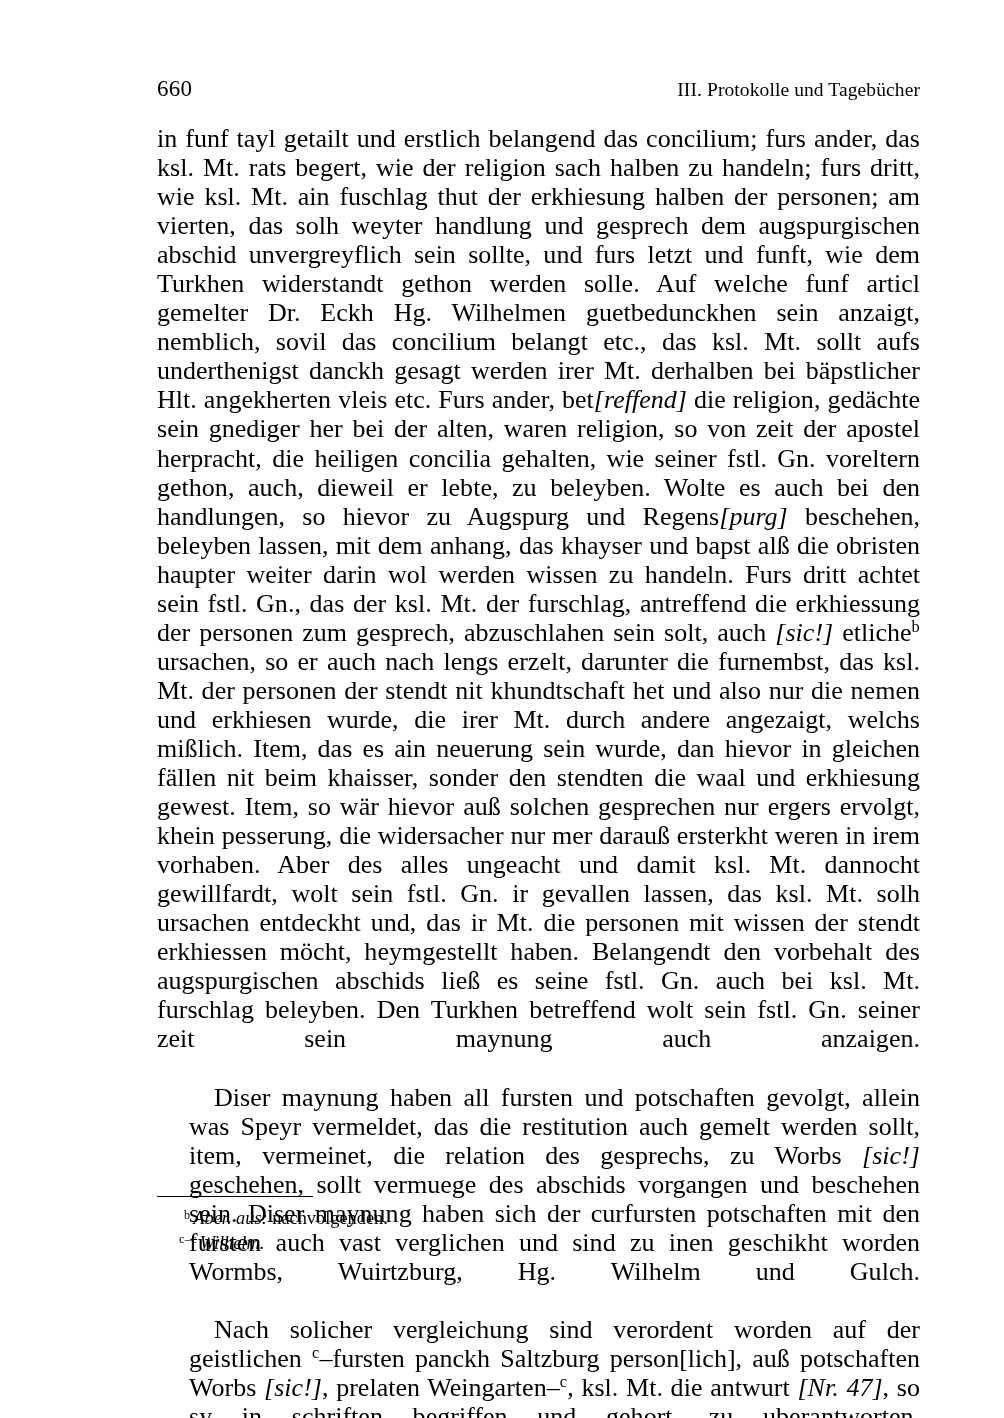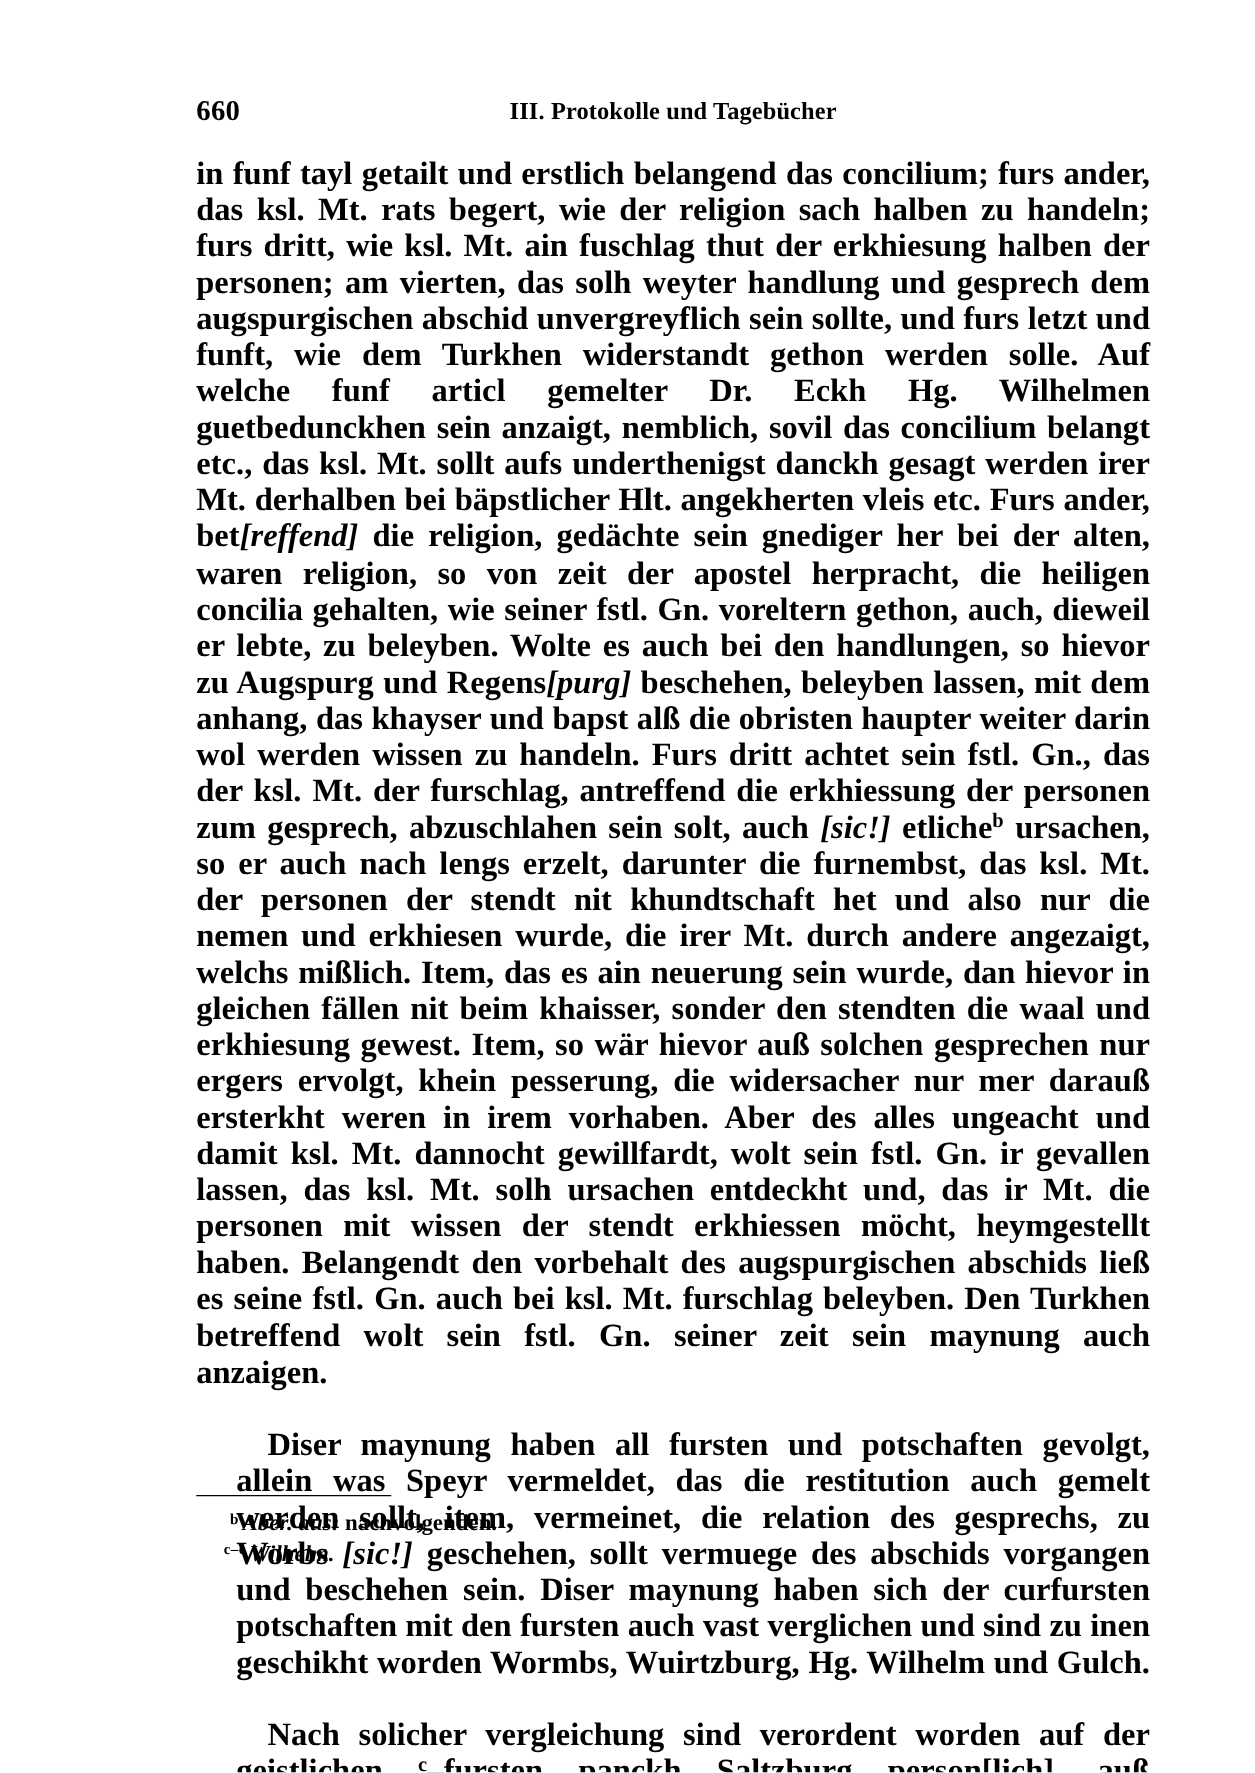--- a/index.html
+++ b/index.html
@@ -8,21 +8,20 @@
     background: #ffffff;
   }
   .page {
     position: relative;
     width: 1004px;
     height: 1418px;
     background: #ffffff;
     font-family: "Liberation Serif", "DejaVu Serif", serif;
     color: #000000;
     overflow: hidden;
-    font-weight: bold;
   }
 
   
   .running-head {
     position: absolute;
     left: 157px;
     top: 76px;
     width: 763px;
     height: 26px;
   }
@@ -32,21 +31,21 @@
     top: 0;
     font-size: 23px;
     line-height: 26px;
     letter-spacing: 0.2px;
   }
   .head-title {
     position: absolute;
     left: 0;
     top: 2px;
     width: 763px;
-    text-align: center;
+    text-align: right;
     font-size: 19.5px;
     line-height: 24px;
     letter-spacing: 0.1px;
   }
 
   
   .textblock {
     position: absolute;
     left: 157px;
     top: 124px;

